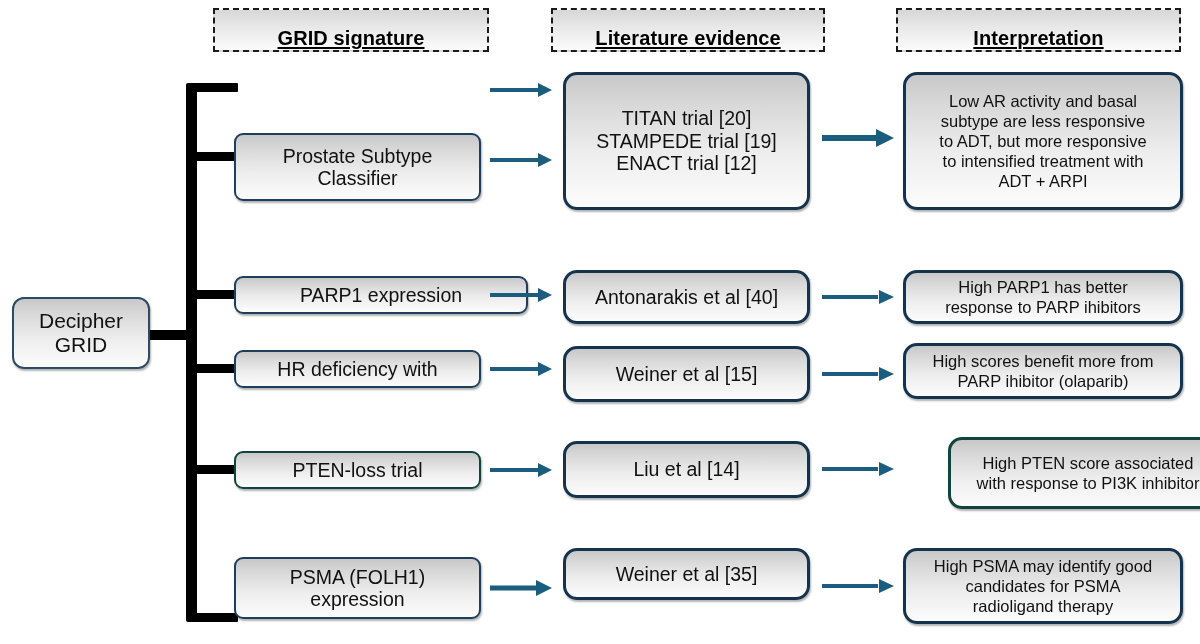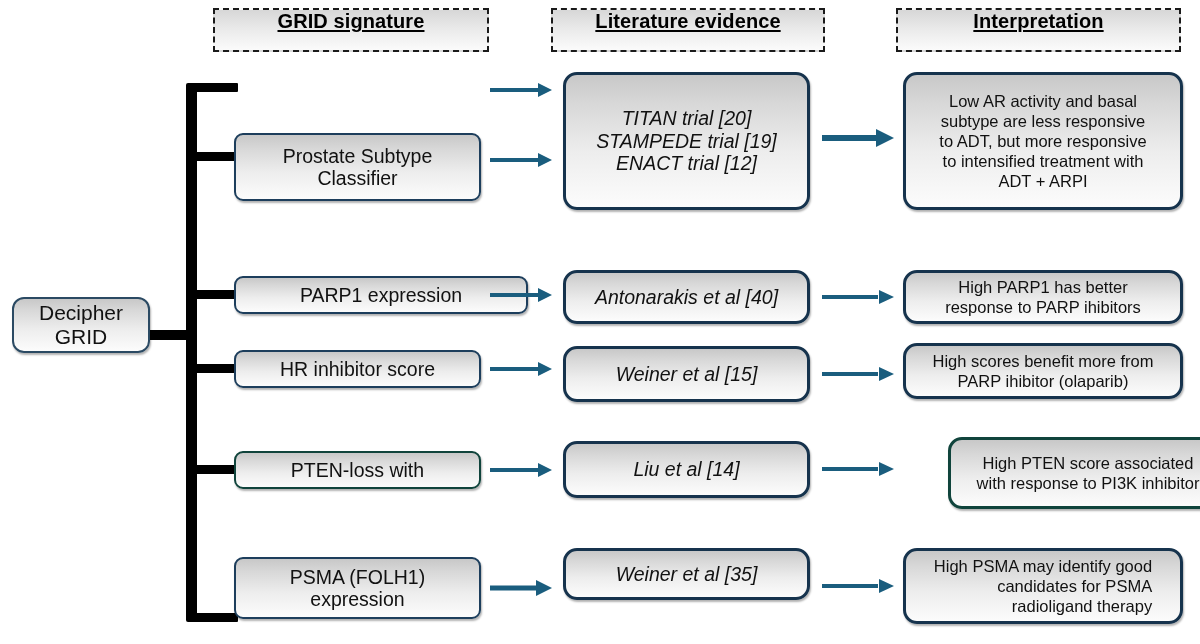--- a/index.html
+++ b/index.html
@@ -8,21 +8,21 @@
     font-family:"Liberation Sans", sans-serif;
     color:#111111;
   }
   .stage{position:absolute;left:0;top:0;width:1200px;height:644px;}
 
   
   .col-header{
     position:absolute;
     border:2px dashed #1a1a1a;
     background:linear-gradient(to bottom,#d7d7d7 0%,#e9e9e9 45%,#fbfbfb 100%);
-    display:flex;align-items:flex-start;justify-content:center;
+    display:flex;align-items:flex-end;justify-content:center;
     box-sizing:border-box;
   }
   .col-header span{
     font-size:20px;font-weight:bold;color:#000;
     text-decoration:underline;
     text-underline-offset:2px;
     letter-spacing:.1px;
   }
   #hdr-grid{left:213px;top:8px;width:276px;height:44px;}
   #hdr-lit{left:551px;top:8px;width:274px;height:44px;}
@@ -33,50 +33,50 @@
     position:absolute;box-sizing:border-box;
     background:linear-gradient(to bottom,#c8c8c8 0%,#d8d8d8 22%,#ededed 58%,#fcfcfc 100%);
     border:2px solid #1f3b55;
     display:flex;align-items:center;justify-content:center;
     text-align:center;
     box-shadow:1px 2px 2px rgba(0,0,0,.30);
   }
   .node span{display:block;line-height:1.15;color:#111;}
 
   
-  #node-root{left:12px;top:297px;width:138px;height:56px;border-radius:12px;border-color:#2b4a63;}
+  #node-root{left:12px;top:297px;width:138px;height:72px;border-radius:12px;border-color:#2b4a63;}
   #node-root span{font-size:21px;}
 
   
   .sig{border-radius:9px;border-color:#1d3e5c;}
   .sig span{font-size:19.5px;}
   #sig-ar{left:234px;top:71px;width:247px;height:38px;}
   #sig-subtype{left:234px;top:133px;width:247px;height:68px;}
   #sig-parp1{left:234px;top:276px;width:294px;height:38px;}
   #sig-hrd{left:234px;top:350px;width:247px;height:38px;}
   #sig-pten{left:234px;top:451px;width:247px;height:38px;border-color:#10443c;}
   #sig-psma{left:234px;top:557px;width:247px;height:62px;text-align:center;}
 
   
-  .lit{border-radius:14px;border-color:#16334d;border-width:3px;font-style:italic;}
+  .lit{border-radius:14px;border-color:#16334d;border-width:3px;}
   .lit span{font-size:19.5px;}
   #lit-trials{left:563px;top:72px;width:247px;height:138px;}
   #lit-antonarakis{left:563px;top:270px;width:247px;height:54px;}
   #lit-weiner15{left:563px;top:346px;width:247px;height:56px;}
   #lit-liu{left:563px;top:441px;width:247px;height:57px;}
   #lit-weiner35{left:563px;top:548px;width:247px;height:52px;}
 
   
   .inter{border-radius:14px;border-color:#16334d;border-width:3px;}
   .inter span{font-size:16.5px;line-height:1.22;}
   #int-ar{left:903px;top:72px;width:280px;height:138px;}
   #int-parp1{left:903px;top:270px;width:280px;height:54px;}
   #int-hrd{left:903px;top:343px;width:280px;height:56px;}
   #int-pten{left:903px;top:437px;width:280px;height:72px;border-color:#10443c;margin-left:45px;}
-  #int-psma{left:903px;top:548px;width:280px;height:76px;text-align:right;}
+  #int-psma{left:903px;top:548px;width:280px;height:76px;}
 
   
   .bracket-spine{position:absolute;left:186px;top:83px;width:11px;height:539px;background:#000;border-radius:2px;}
   .bracket-branch{position:absolute;height:9px;background:#000;border-radius:1px;}
   .bracket-stem{position:absolute;height:10px;background:#000;}
 
   
   .arrow{position:absolute;}
   .arrow .shaft{position:absolute;left:0;top:50%;transform:translateY(-50%);background:#1a5d7e;}
   .arrow .head{
@@ -113,24 +113,24 @@
   <div class="bracket-branch" style="left:190px;top:465px;width:48px;"></div>
   <div class="bracket-branch" style="left:190px;top:613px;width:48px;"></div>
 
   <div class="node sig" id="sig-subtype">
     <span>Prostate Subtype<br>Classifier</span>
   </div>
   <div class="node sig" id="sig-parp1">
     <span>PARP1 expression</span>
   </div>
   <div class="node sig" id="sig-hrd">
-    <span>HR inhibitor score</span>
+    <span>HR deficiency with</span>
   </div>
   <div class="node sig" id="sig-pten">
-    <span>PTEN-loss with</span>
+    <span>PTEN-loss trial</span>
   </div>
   <div class="node sig" id="sig-psma">
     <span>PSMA (FOLH1)<br>expression</span>
   </div>
 
   <div class="node lit" id="lit-trials">
     <span>TITAN trial [20]<br>STAMPEDE trial [19]<br>ENACT trial [12]</span>
   </div>
   <div class="node lit" id="lit-antonarakis">
     <span>Antonarakis et al [40]</span>

